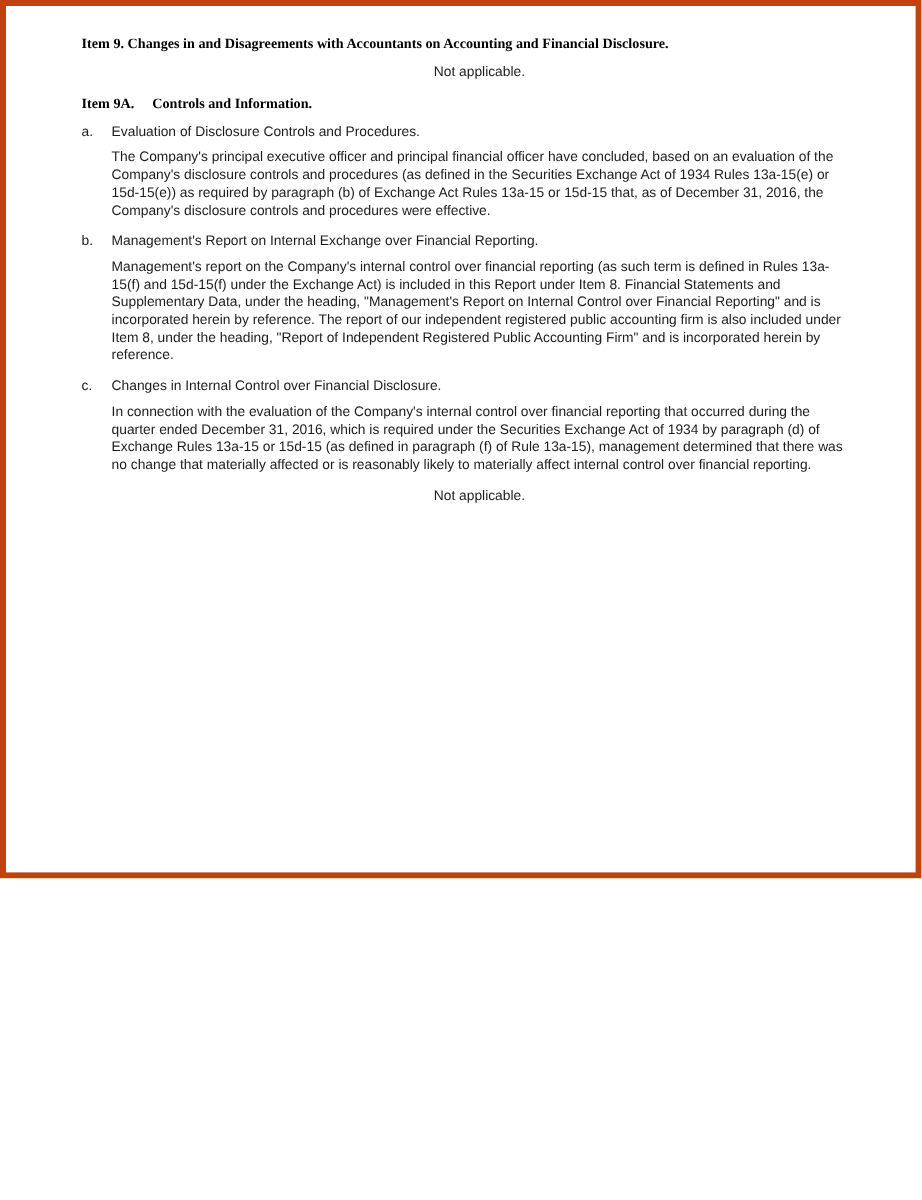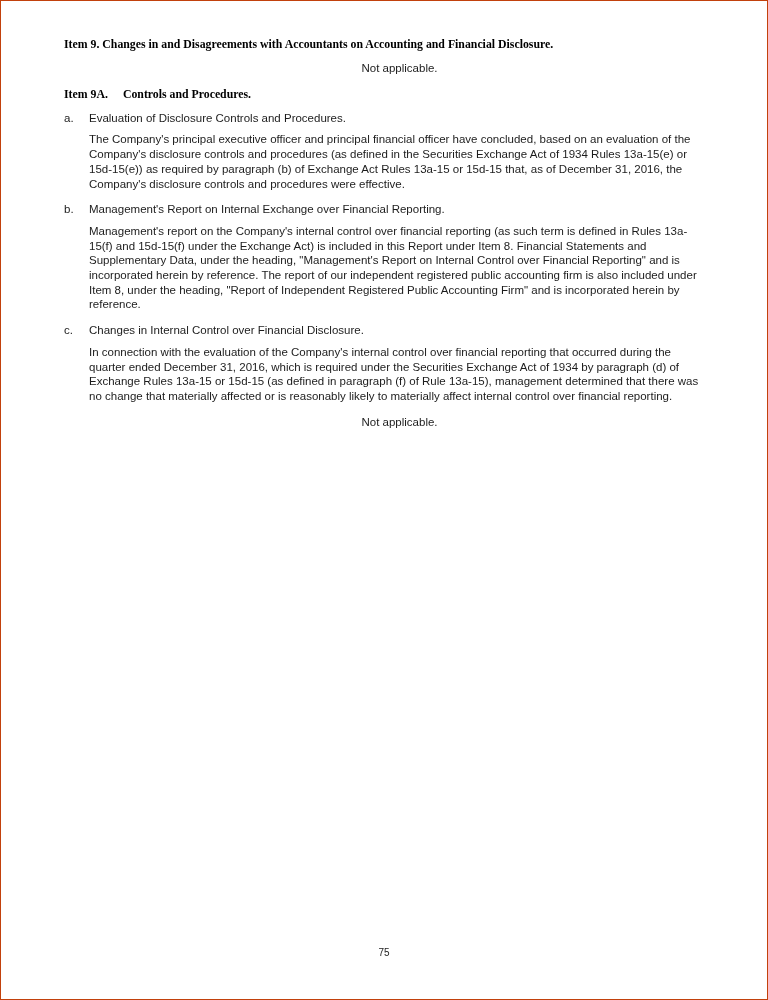--- a/index.html
+++ b/index.html
@@ -3,25 +3,25 @@
 <meta charset="utf-8">
 <style>
   html, body {
     margin: 0;
     padding: 0;
     background: #ffffff;
   }
   .page {
     position: relative;
     width: 768px;
-    height: 1000px;
+    height: 732px;
     box-sizing: border-box;
     background: #ffffff;
-    border: 1px solid #c2410c;
-    padding: 36px 62px 0 63px;
+    border: 5px solid #c2410c;
+    padding: 24px 62px 0 63px;
     font-family: "Liberation Sans", sans-serif;
     font-size: 11.5px;
     line-height: 14.7px;
     color: #1c1c1c;
     overflow: hidden;
   }
   .heading {
     font-family: "Liberation Serif", serif;
     font-weight: bold;
     font-size: 11.8px;
@@ -67,21 +67,21 @@
 </head>
 <body>
 
 <div class="page">
 
   <h2 class="heading">Item 9. Changes in and Disagreements with Accountants on Accounting and Financial Disclosure.</h2>
 
   <p class="indent-para">Not applicable.</p>
 
   <h2 class="heading">
-    <span>Item 9A.</span><span class="heading-title">Controls and Procedures.</span>
+    <span>Item 9A.</span><span class="heading-title">Controls and Information.</span>
   </h2>
 
   <div class="list-row">
     <span class="list-marker">a.</span>
     <span class="list-title">Evaluation of Disclosure Controls and Procedures.</span>
   </div>
   <p class="list-body">The Company's principal executive officer and principal financial officer have concluded, based on an evaluation of the Company's disclosure controls and procedures (as defined in the Securities Exchange Act of 1934 Rules 13a-15(e) or 15d-15(e)) as required by paragraph (b) of Exchange Act Rules 13a-15 or 15d-15 that, as of December 31, 2016, the Company's disclosure controls and procedures were effective.</p>
 
   <div class="list-row">
     <span class="list-marker">b.</span>

